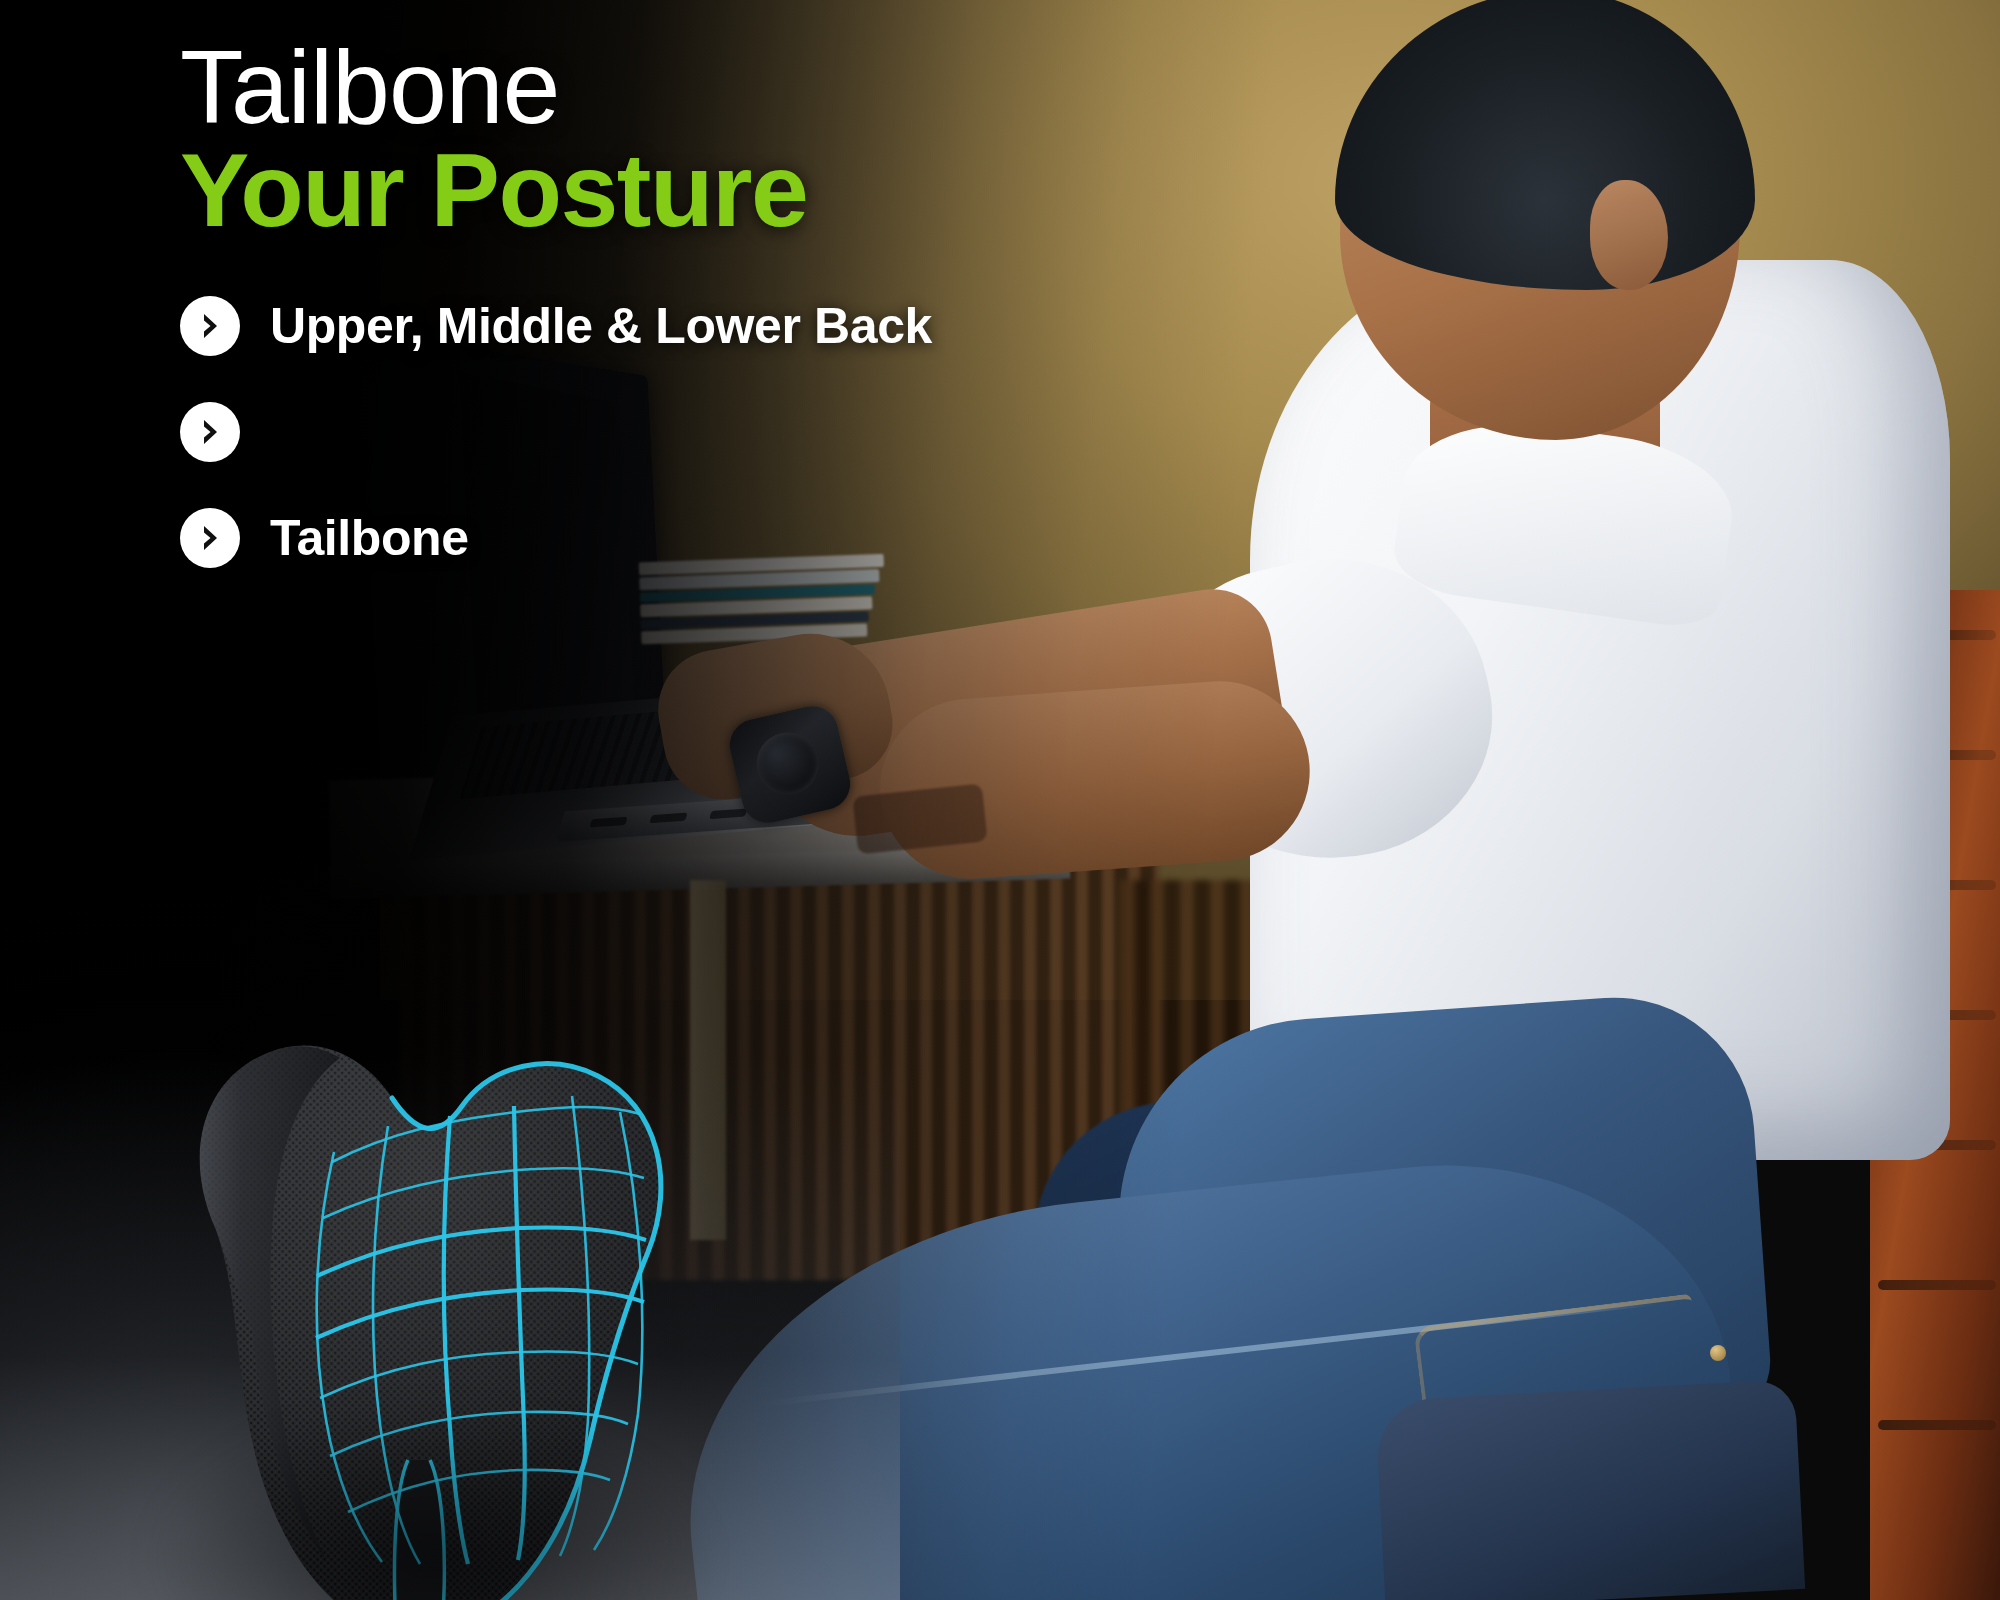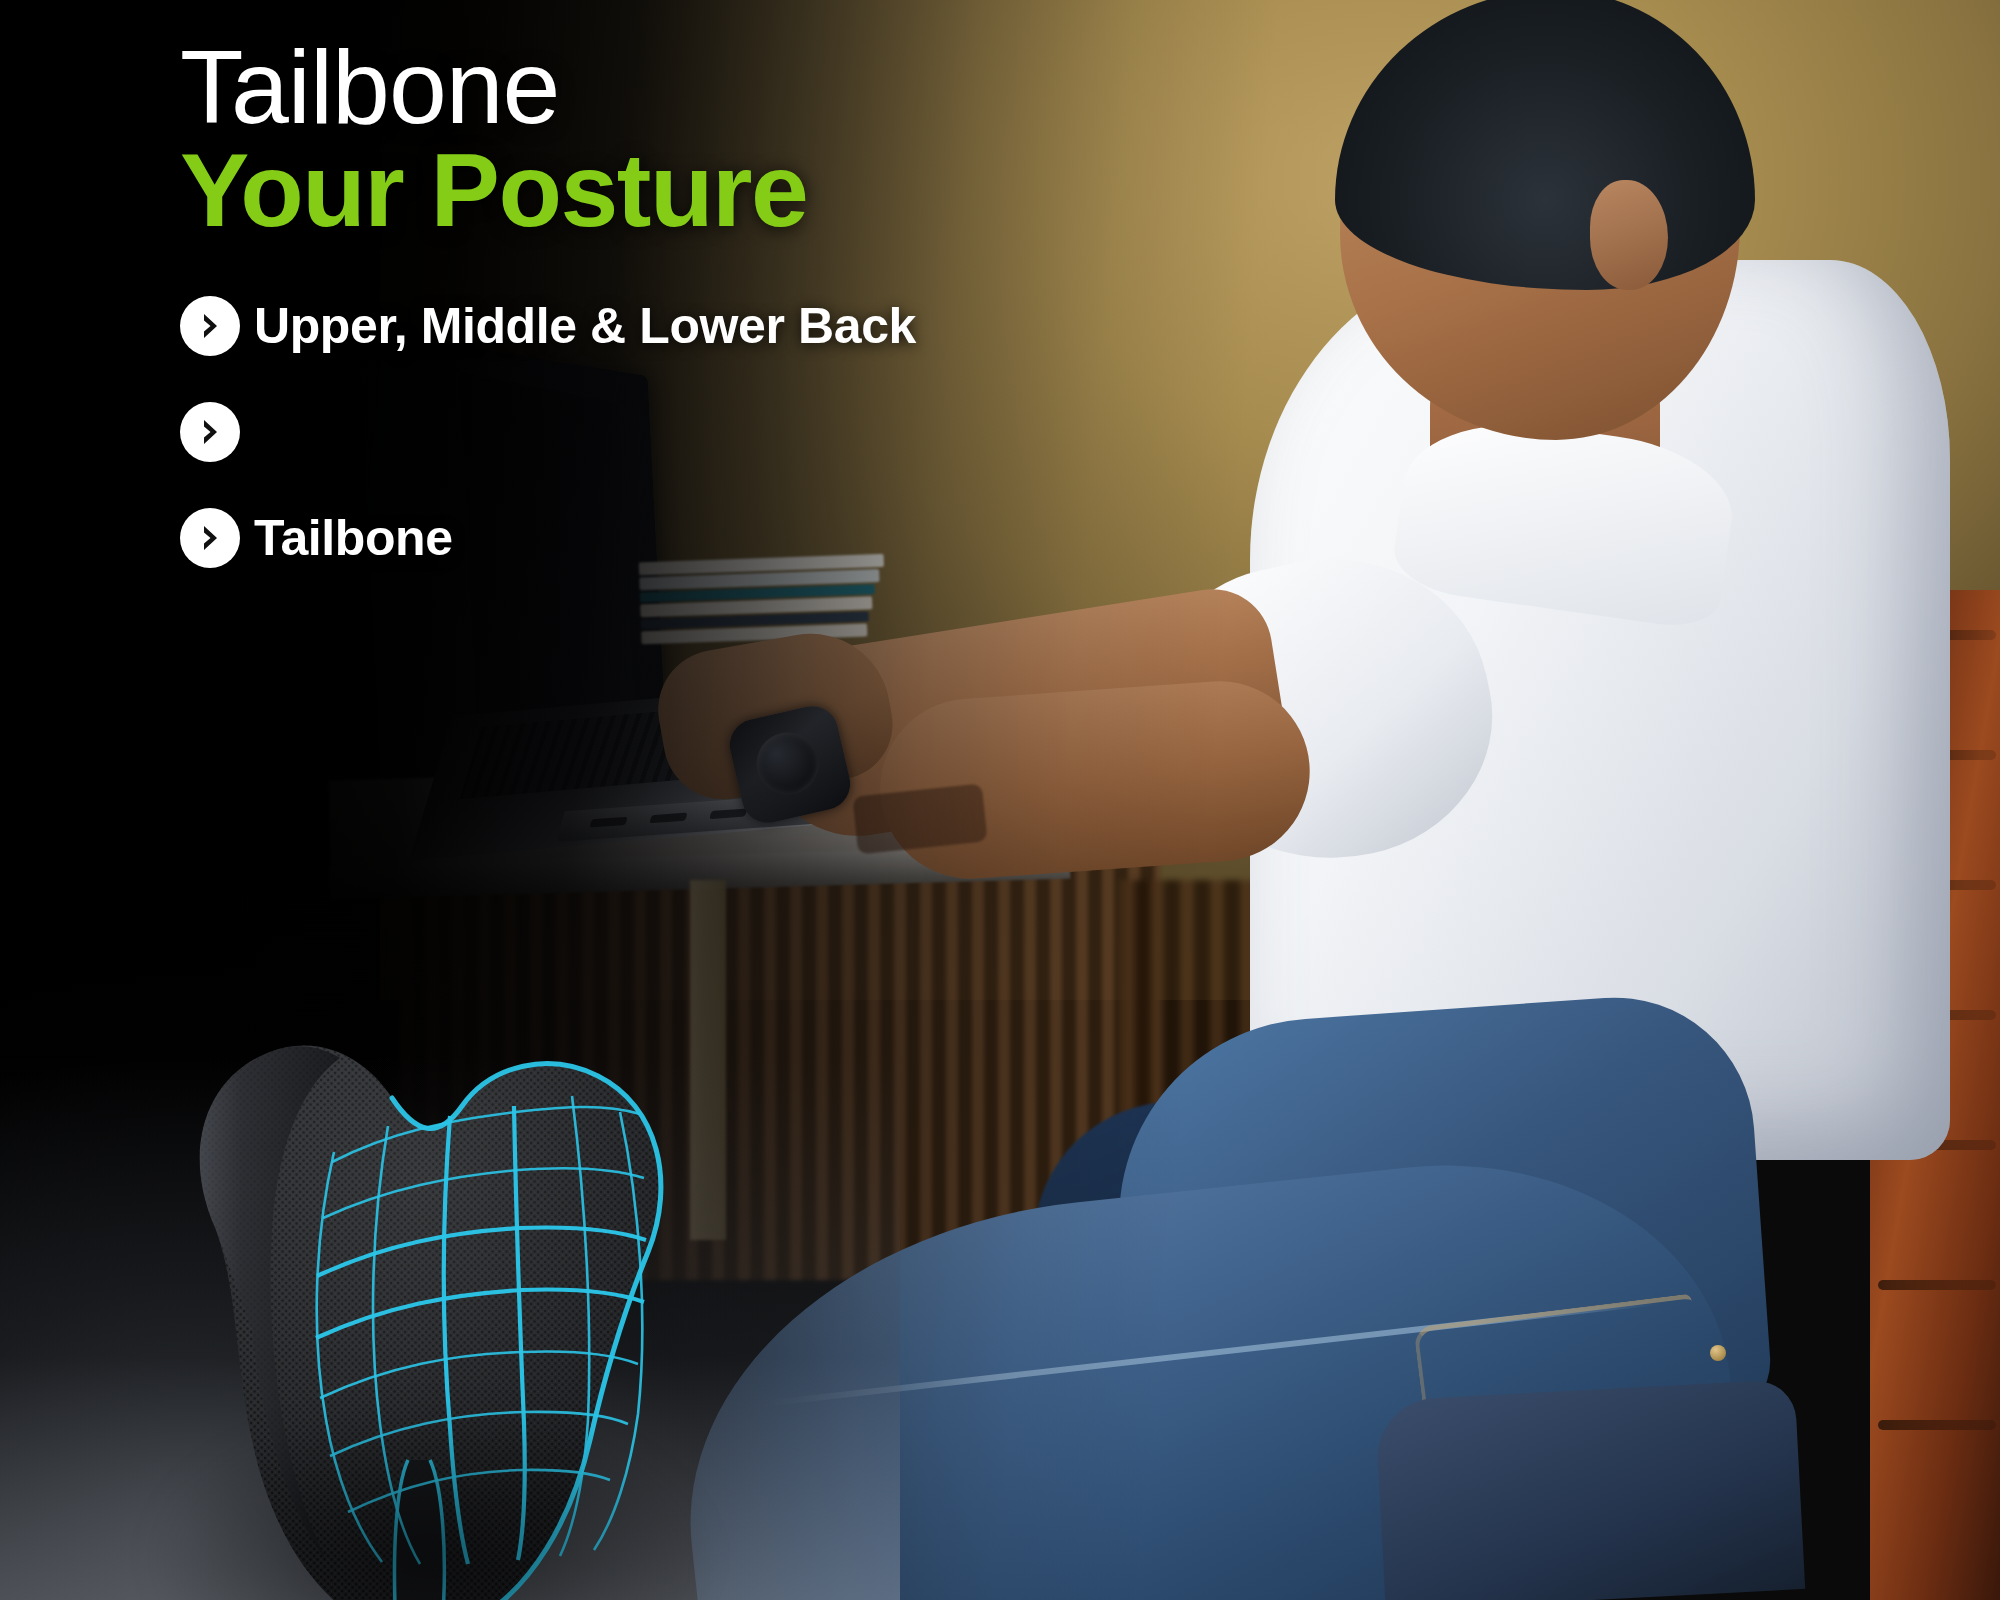--- a/index.html
+++ b/index.html
@@ -347,21 +347,21 @@
     max-width: 960px;
     text-shadow: 0 2px 16px rgba(0,0,0,.8);
   }
   .bullets {
     margin-top: 52px;
     list-style: none;
   }
   .bullet {
     display: flex;
     align-items: center;
-    gap: 14px;
+    gap: 30px;
     margin-bottom: 46px;
   }
   .bullet-icon {
     flex: 0 0 auto;
     width: 60px; height: 60px;
     border-radius: 50%;
     background: #ffffff;
     display: flex;
     align-items: center;
     justify-content: center;

